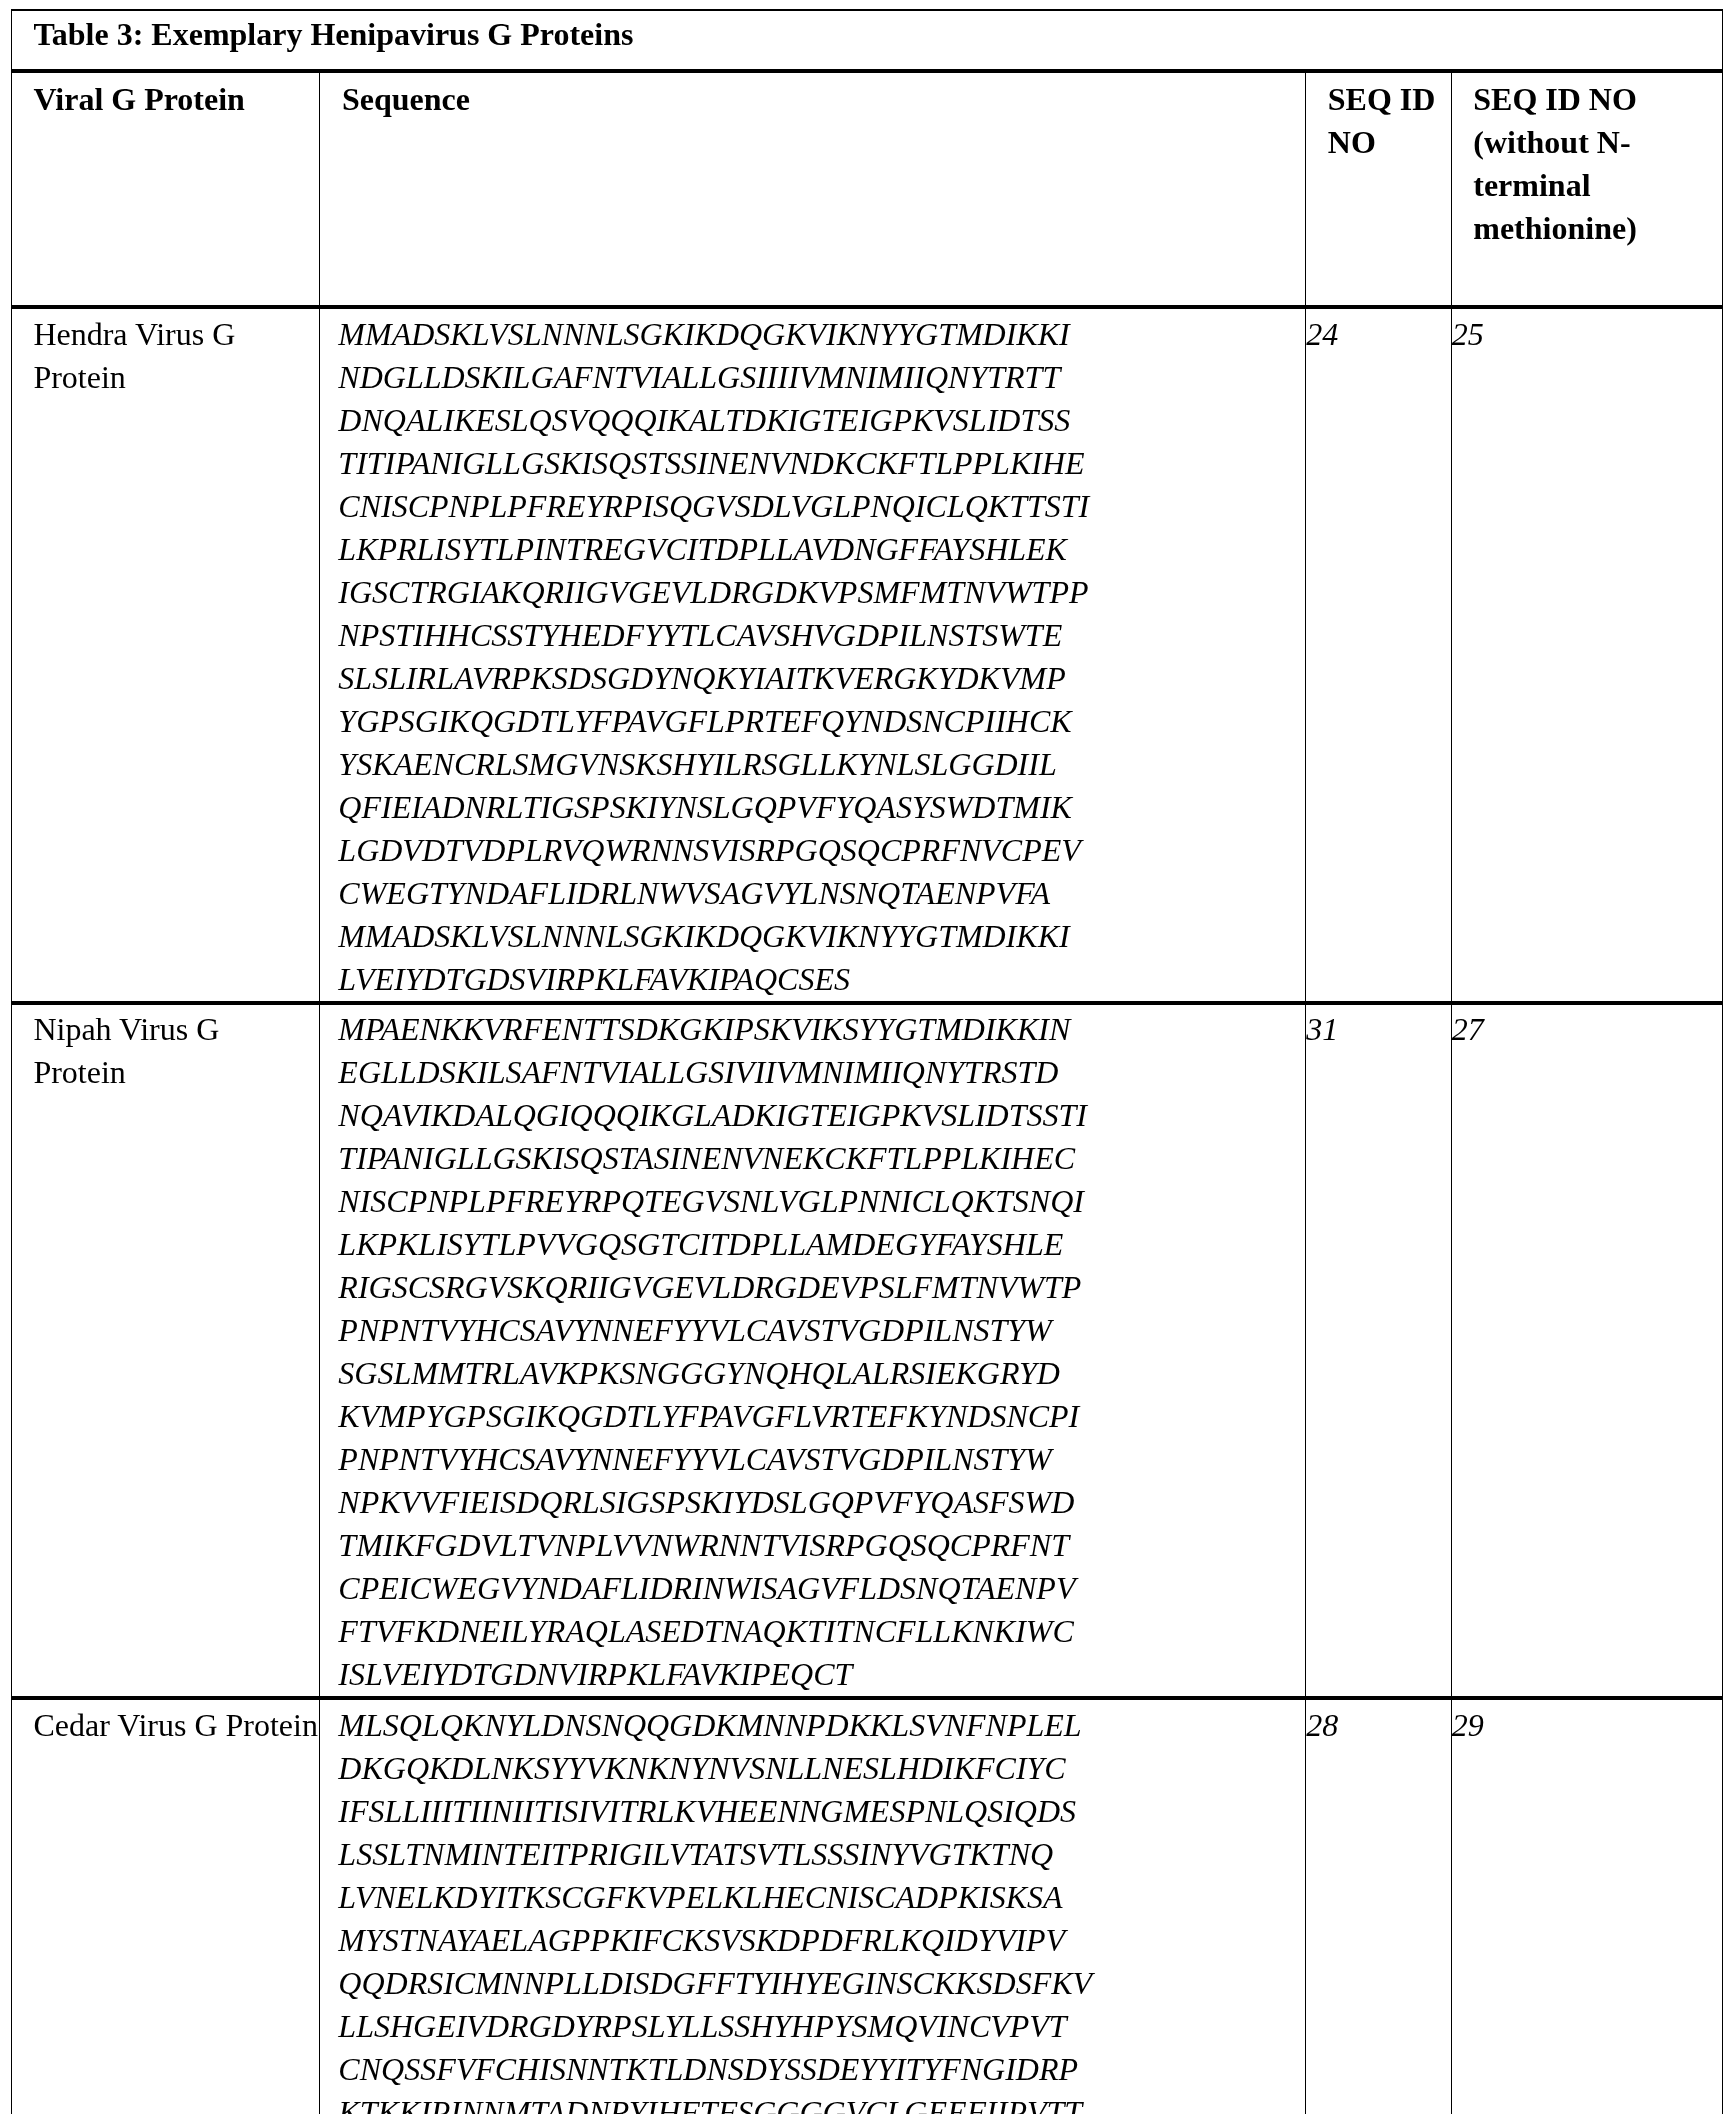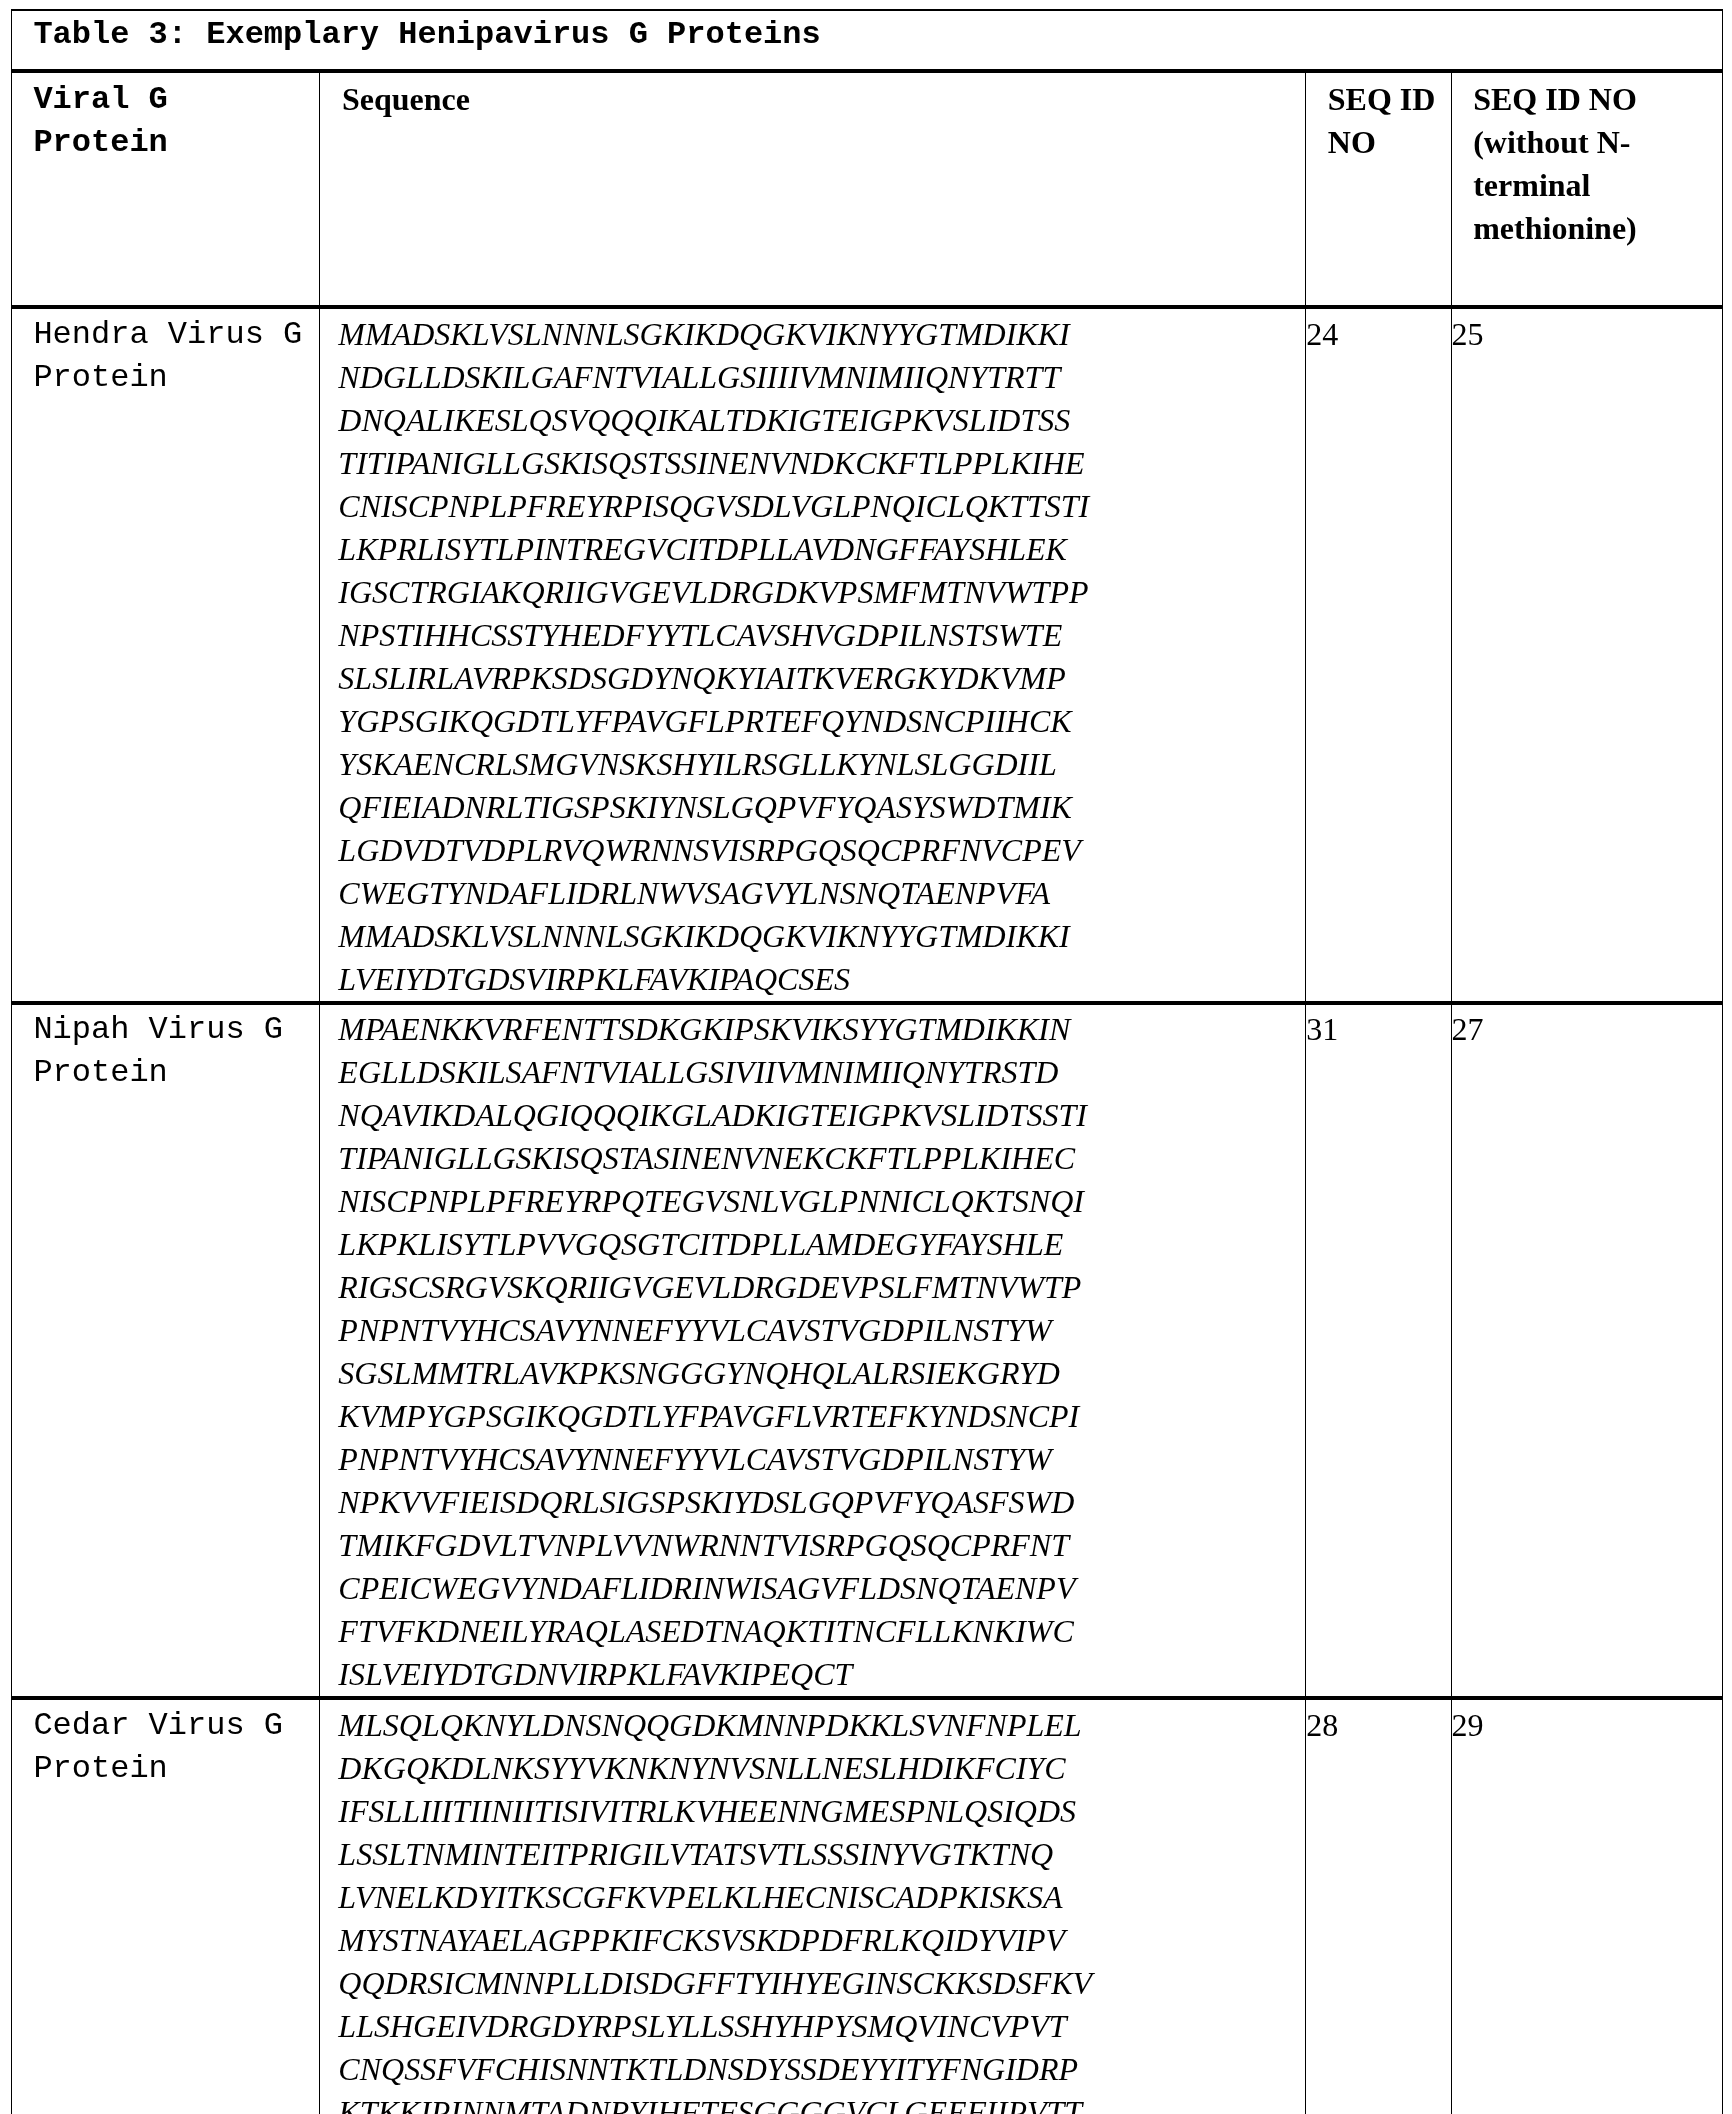--- a/index.html
+++ b/index.html
@@ -8,28 +8,28 @@
     position: absolute; left: 10.8px; top: 9px; width: 1712px;
     border-collapse: collapse; table-layout: fixed;
     font-size: 32px; line-height: 43px;
   }
   .tbl td, .tbl th { border: 1.8px solid #000; vertical-align: top; padding: 0 0 0 21.6px; text-align: left; }
   .tbl th { font-weight: bold; }
   .title-cell { height: 56px; padding-top: 1.8px !important; border-bottom: 4.5px solid #000 !important; font-weight: bold; border-top: 2.7px solid #000 !important; }
   .hdr th { border-bottom: 4.5px solid #000; padding-top: 5.4px; height: 227px; }
   .seq { letter-spacing: 0px; padding-top: 3.6px !important; padding-left: 18px !important; }
   .seq-line { display: block; white-space: nowrap; font-style: italic; }
-  .num { text-align: center; padding-right: 21.6px !important; padding-left: 0 !important; padding-top: 3.6px !important; }
+  .num { text-align: center; padding-right: 21.6px !important; padding-left: 0 !important; padding-top: 3.6px !important; font-style: italic; }
   .name { padding-top: 3.6px !important; }
   .row td { border-bottom: 4.5px solid #000; }
   .c1 { width: 297px; }
   .c2 { width: 949px; }
   .c3 { width: 140px; }
   .c4 { width: 261px; }
-  .tbl tr td:first-child, .tbl tr th:first-child { border-left: 1.8px solid #000; font-family: Liberation Mono, monospace; }
+  .tbl tr td:first-child, .tbl tr th:first-child { border-left: 1.8px solid #000; }
 </style>
 </head>
 <body>
 
 <table class="tbl">
   <colgroup>
     <col class="c1">
       <col class="c2">
       <col class="c3">
       <col class="c4">

